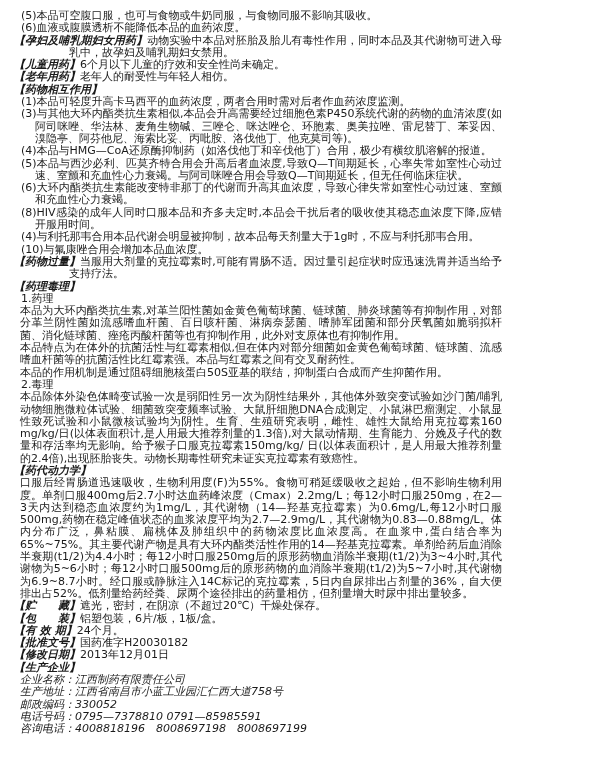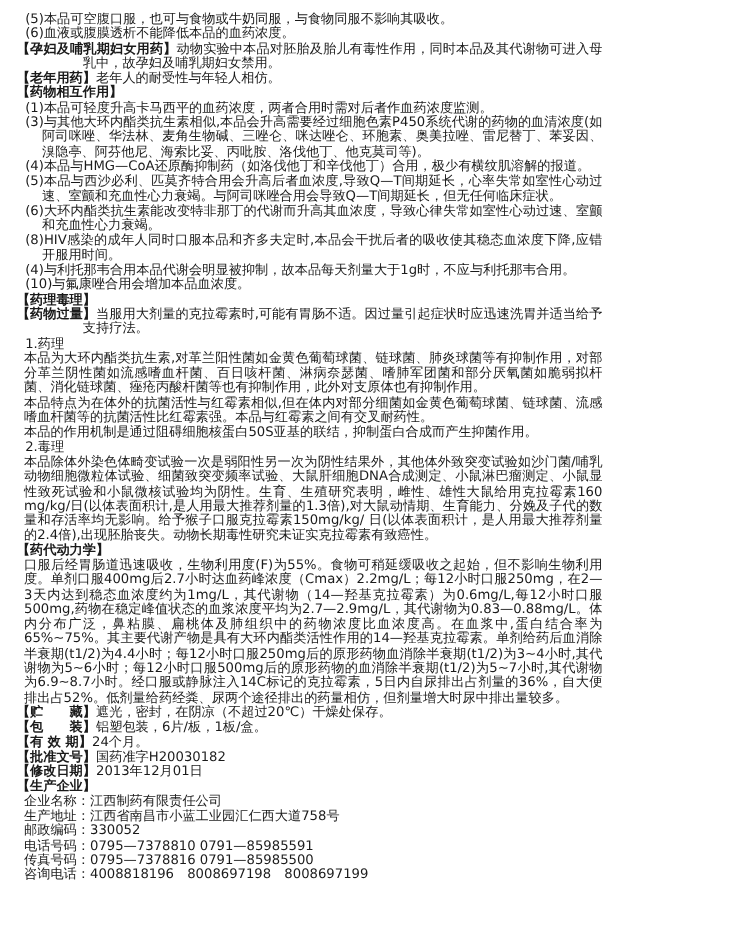--- a/index.html
+++ b/index.html
@@ -21,56 +21,56 @@
     text-align: justify;
   }
   .block {
     white-space: pre-wrap;
     overflow-wrap: break-word;
   }
   .block.bracket { padding-left: 62px; text-indent: -55px; }
   .block.item    { padding-left: 28px; text-indent: -14px; }
   .block.para    { padding-left: 13px; text-indent: 0; }
   .block.sub     { padding-left: 14px; text-indent: 0; }
-  .block.kv      { padding-left: 13px; text-indent: 0; }
-  .blabel { font-weight: bold; }
+  .block.kv      { padding-left: 13px; text-indent: 0; font-style: italic; }
+  .blabel { font-weight: bold; font-style: italic; }
   .klabel { font-weight: normal; }
 </style>
 </head>
 <body style="background: rgb(255, 255, 255);">
 
 <div class="doc" id="doc" style="color: rgb(26, 26, 26);">
     <div class="block item"><span>(5)本品可空腹口服，也可与食物或牛奶同服，与食物同服不影响其吸收。</span></div>
     <div class="block item"><span>(6)血液或腹膜透析不能降低本品的血药浓度。</span></div>
     <div class="block bracket"><span class="blabel">【孕妇及哺乳期妇女用药】</span><span>动物实验中本品对胚胎及胎儿有毒性作用，同时本品及其代谢物可进入母乳中，故孕妇及哺乳期妇女禁用。</span></div>
+    <div class="block bracket"><span class="blabel">【儿童用药】</span><span>6个月以下儿童的疗效和安全性尚未确定。</span></div>
     <div class="block bracket"><span class="blabel">【老年用药】</span><span>老年人的耐受性与年轻人相仿。</span></div>
     <div class="block bracket"><span class="blabel">【药物相互作用】</span></div>
     <div class="block item"><span>(1)本品可轻度升高卡马西平的血药浓度，两者合用时需对后者作血药浓度监测。</span></div>
     <div class="block item"><span>(3)与其他大环内酯类抗生素相似,本品会升高需要经过细胞色素P450系统代谢的药物的血清浓度(如阿司咪唑、华法林、麦角生物碱、三唑仑、咪达唑仑、环胞素、奥美拉唑、雷尼替丁、苯妥因、溴隐亭、阿芬他尼、海索比妥、丙吡胺、洛伐他丁、他克莫司等)。</span></div>
     <div class="block item"><span>(4)本品与HMG—CoA还原酶抑制药（如洛伐他丁和辛伐他丁）合用，极少有横纹肌溶解的报道。</span></div>
     <div class="block item"><span>(5)本品与西沙必利、匹莫齐特合用会升高后者血浓度,导致Q—T间期延长，心率失常如室性心动过速、室颤和充血性心力衰竭。与阿司咪唑合用会导致Q—T间期延长，但无任何临床症状。</span></div>
     <div class="block item"><span>(6)大环内酯类抗生素能改变特非那丁的代谢而升高其血浓度，导致心律失常如室性心动过速、室颤和充血性心力衰竭。</span></div>
     <div class="block item"><span>(8)HIV感染的成年人同时口服本品和齐多夫定时,本品会干扰后者的吸收使其稳态血浓度下降,应错开服用时间。</span></div>
     <div class="block item"><span>(4)与利托那韦合用本品代谢会明显被抑制，故本品每天剂量大于1g时，不应与利托那韦合用。</span></div>
     <div class="block item"><span>(10)与氟康唑合用会增加本品血浓度。</span></div>
+    <div class="block bracket"><span class="blabel">【药物过量】</span><span>当服用大剂量的克拉霉素时,可能有胃肠不适。因过量引起症状时应迅速洗胃并适当给予支持疗法。</span></div>
     <div class="block bracket"><span class="blabel">【药理毒理】</span></div>
-    <div class="block bracket"><span class="blabel">【药物过量】</span><span>当服用大剂量的克拉霉素时,可能有胃肠不适。因过量引起症状时应迅速洗胃并适当给予支持疗法。</span></div>
     <div class="block sub"><span>1.药理</span></div>
     <div class="block para"><span>本品为大环内酯类抗生素,对革兰阳性菌如金黄色葡萄球菌、链球菌、肺炎球菌等有抑制作用，对部分革兰阴性菌如流感嗜血杆菌、百日咳杆菌、淋病奈瑟菌、嗜肺军团菌和部分厌氧菌如脆弱拟杆菌、消化链球菌、痤疮丙酸杆菌等也有抑制作用，此外对支原体也有抑制作用。</span></div>
     <div class="block para"><span>本品特点为在体外的抗菌活性与红霉素相似,但在体内对部分细菌如金黄色葡萄球菌、链球菌、流感嗜血杆菌等的抗菌活性比红霉素强。本品与红霉素之间有交叉耐药性。</span></div>
     <div class="block para"><span>本品的作用机制是通过阻碍细胞核蛋白50S亚基的联结，抑制蛋白合成而产生抑菌作用。</span></div>
     <div class="block sub"><span>2.毒理</span></div>
     <div class="block para"><span>本品除体外染色体畸变试验一次是弱阳性另一次为阴性结果外，其他体外致突变试验如沙门菌/哺乳动物细胞微粒体试验、细菌致突变频率试验、大鼠肝细胞DNA合成测定、小鼠淋巴瘤测定、小鼠显性致死试验和小鼠微核试验均为阴性。生育、生殖研究表明，雌性、雄性大鼠给用克拉霉素160 mg/kg/日(以体表面积计,是人用最大推荐剂量的1.3倍),对大鼠动情期、生育能力、分娩及子代的数量和存活率均无影响。给予猴子口服克拉霉素150mg/kg/ 日(以体表面积计，是人用最大推荐剂量的2.4倍),出现胚胎丧失。动物长期毒性研究未证实克拉霉素有致癌性。</span></div>
     <div class="block bracket"><span class="blabel">【药代动力学】</span></div>
     <div class="block para"><span>口服后经胃肠道迅速吸收，生物利用度(F)为55%。食物可稍延缓吸收之起始，但不影响生物利用度。单剂口服400mg后2.7小时达血药峰浓度（Cmax）2.2mg/L；每12小时口服250mg，在2—3天内达到稳态血浓度约为1mg/L，其代谢物（14—羟基克拉霉素）为0.6mg/L,每12小时口服500mg,药物在稳定峰值状态的血浆浓度平均为2.7—2.9mg/L，其代谢物为0.83—0.88mg/L。体内分布广泛，鼻粘膜、扁桃体及肺组织中的药物浓度比血浓度高。在血浆中,蛋白结合率为65%~75%。其主要代谢产物是具有大环内酯类活性作用的14—羟基克拉霉素。单剂给药后血消除半衰期(t1/2)为4.4小时；每12小时口服250mg后的原形药物血消除半衰期(t1/2)为3~4小时,其代谢物为5~6小时；每12小时口服500mg后的原形药物的血消除半衰期(t1/2)为5~7小时,其代谢物为6.9~8.7小时。经口服或静脉注入14C标记的克拉霉素，5日内自尿排出占剂量的36%，自大便排出占52%。低剂量给药经粪、尿两个途径排出的药量相仿，但剂量增大时尿中排出量较多。</span></div>
     <div class="block bracket"><span class="blabel">【贮　　藏】</span><span>遮光，密封，在阴凉（不超过20℃）干燥处保存。</span></div>
     <div class="block bracket"><span class="blabel">【包　　装】</span><span>铝塑包装，6片/板，1板/盒。</span></div>
     <div class="block bracket"><span class="blabel">【有 效 期】</span><span>24个月。</span></div>
     <div class="block bracket"><span class="blabel">【批准文号】</span><span>国药准字H20030182</span></div>
     <div class="block bracket"><span class="blabel">【修改日期】</span><span>2013年12月01日</span></div>
     <div class="block bracket"><span class="blabel">【生产企业】</span></div>
     <div class="block kv"><span class="klabel">企业名称：</span><span>江西制药有限责任公司</span></div>
     <div class="block kv"><span class="klabel">生产地址：</span><span>江西省南昌市小蓝工业园汇仁西大道758号</span></div>
     <div class="block kv"><span class="klabel">邮政编码：</span><span>330052</span></div>
     <div class="block kv"><span class="klabel">电话号码：</span><span>0795—7378810 0791—85985591</span></div>
-    <div class="block kv"><span class="klabel">传真号码：</span><span>0795—7378816 0791—85985500</span></div>
     <div class="block kv"><span class="klabel">咨询电话：</span><span>4008818196　8008697198　8008697199</span></div>
   </div>
 
 </body></html>

